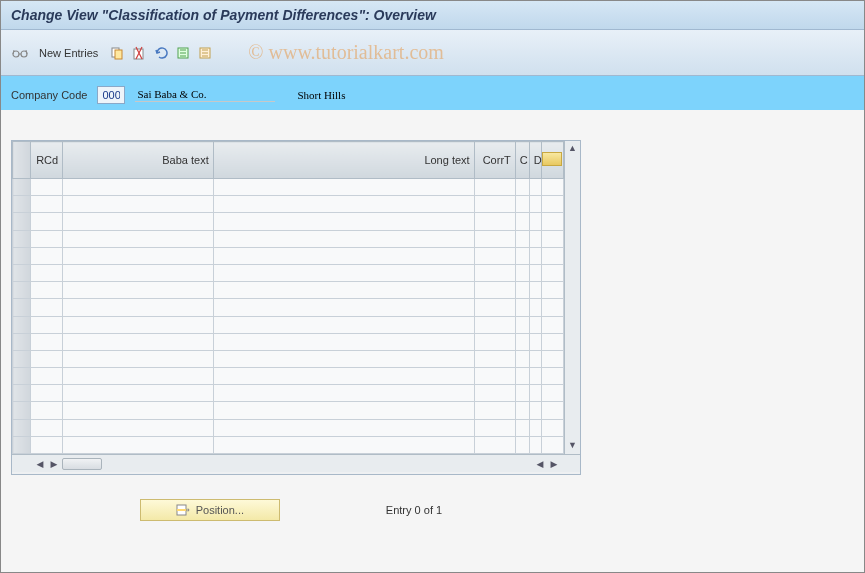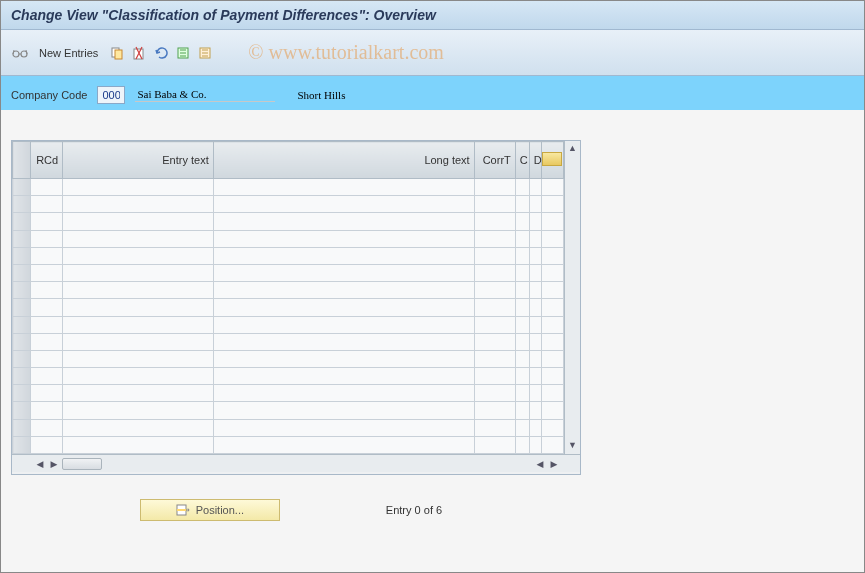--- a/index.html
+++ b/index.html
@@ -245,21 +245,21 @@
   <span class="readonly-text" style="min-width:90px;border-bottom:none;margin-left:10px">Short Hills</span>
 </div>
 
 <div class="table-area">
   <div class="grid-wrap">
     <table class="grid">
       <thead>
         <tr>
           <th class="rowhdr"></th>
           <th style="width:32px">RCd</th>
-          <th style="width:150px">Entry text</th>
+          <th style="width:150px">Baba text</th>
           <th style="width:260px">Long text</th>
           <th style="width:41px">CorrT</th>
           <th style="width:14px">C</th>
           <th style="width:12px">D</th>
           <th style="width:22px;padding:0;text-align:center"><span class="config-icon"></span></th>
         </tr>
       </thead>
       <tbody id="grid-body">
           <tr>
             <td class="rowhdr"></td>
@@ -442,14 +442,14 @@
 
 <div class="footer">
   <span class="pos-btn">
     <svg width="14" height="14" viewBox="0 0 14 14">
         <rect x="1" y="2" width="9" height="10" fill="#fff" stroke="#888"></rect>
         <rect x="1" y="6" width="9" height="2" fill="#ffd870"></rect>
         <path d="M10 7h3l-1-1.5M13 7l-1 1.5" stroke="#888" fill="none"></path>
       </svg>
     <span>Position...</span>
   </span>
-  <span class="entry-text">Entry 0 of 6</span>
+  <span class="entry-text">Entry 0 of 1</span>
 </div>
 
 </body></html>

